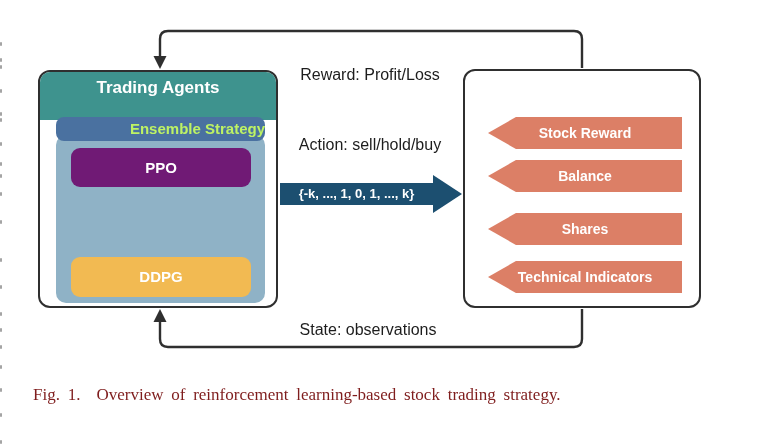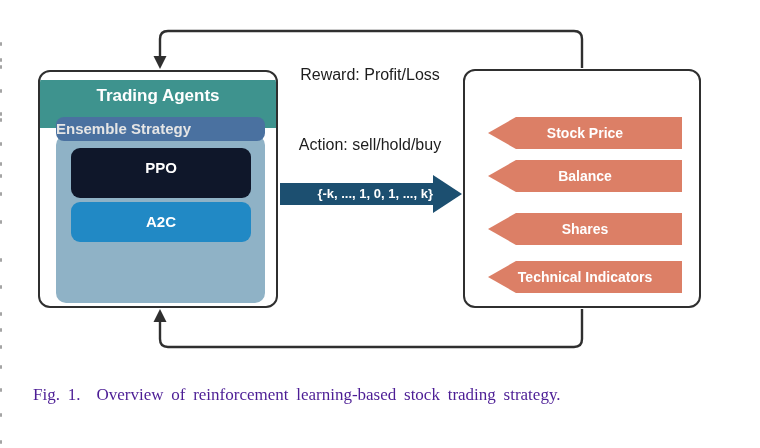--- a/index.html
+++ b/index.html
@@ -28,35 +28,35 @@
   .edge-mark{position:absolute;left:0;width:2px;height:4px;background:#4a4a4a;opacity:.5;border-radius:1px;}
 
   
   .big-box{
     position:absolute;background:#fff;border:2px solid var(--connector);
     border-radius:12px;overflow:hidden;z-index:2;
   }
   .agents-box{left:38px;top:70px;width:236px;height:234px;}
   .env-box{left:463px;top:69px;width:234px;height:235px;}
   .box-header{
-    position:absolute;left:0;top:8px;width:100%;height:48px;line-height:31px;
+    position:absolute;left:0;top:0;width:100%;height:48px;line-height:31px;
     text-align:center;color:#fff;font-size:17px;font-weight:700;
   }
   .agents-box .box-header{background:var(--agents-header);}
   .env-box .box-header{background:var(--env-header);}
 
   
   .ensemble-body{
     position:absolute;left:16px;top:63px;width:209px;height:168px;
     background:var(--ensemble-body);border-radius:10px;
   }
   .ensemble-header{
     position:absolute;left:16px;top:45px;width:209px;height:24px;line-height:24px;
     background:var(--ensemble-header);border-radius:8px;
-    text-align:left;color:#e5e5e5;font-size:15px;font-weight:700;z-index:3;
+    text-align:right;color:#bef264;font-size:15px;font-weight:700;z-index:3;
   }
   .algo-box{
     position:absolute;left:31px;width:180px;height:40px;line-height:40px;
     border-radius:9px;text-align:center;color:#fff;font-size:15px;font-weight:700;z-index:3;
   }
 
   
   .obs-tag{
     position:absolute;left:23px;width:194px;height:32px;line-height:32px;
     background:var(--env-tag);color:#fff;font-size:14px;font-weight:700;text-align:center;
@@ -65,32 +65,32 @@
 
   
   .flow-label{
     position:absolute;color:var(--label-text);font-size:16px;text-align:center;z-index:3;
   }
 
   
   .action-arrow{position:absolute;left:280px;top:175px;width:182px;height:38px;z-index:3;}
   .action-arrow .arrow-body{
     position:absolute;left:0;top:8px;width:153px;height:22px;line-height:22px;
-    background:var(--action-arrow);color:#fff;font-size:13px;font-weight:700;text-align:right;
+    background:var(--action-arrow);color:#fff;font-size:13px;font-weight:700;text-align:center;
   }
   .action-arrow .arrow-head{
     position:absolute;left:153px;top:0;width:0;height:0;
     border-left:29px solid var(--action-arrow);
     border-top:19px solid transparent;border-bottom:19px solid transparent;
   }
 
   
   .caption{
     position:absolute;left:33px;top:385px;width:700px;
-    font-family:"Liberation Serif",serif;font-size:17px;color:#4c1d95;
+    font-family:"Liberation Serif",serif;font-size:17px;color:#7f1d1d;
     word-spacing:3.5px;white-space:nowrap;
   }
   .caption .cap-tag{margin-right:16px;}
 </style>
 </head>
 <body>
 
 <div class="canvas">
 
   <div id="edge-marks">
@@ -122,35 +122,36 @@
     <path d="M 582 309 L 582 339 Q 582 347 574 347 L 168 347 Q 160 347 160 339 L 160 321"></path>
     <polygon points="153.5,322 166.5,322 160,309"></polygon>
   </svg>
 
   <div class="flow-label" style="left:270px;top:38px;width:200px;margin-top:28px;">Reward: Profit/Loss</div>
 
   <div class="big-box agents-box">
     <div class="box-header">Trading Agents</div>
     <div class="ensemble-body"></div>
     <div class="ensemble-header">Ensemble Strategy</div>
-    <div class="algo-box" style="top: 76px; height: 50px; line-height: 39px; background: #0f172a;">PPO</div>
-    <div class="algo-box" style="top: 130px; background: rgb(33, 137, 197);">A2C</div>
+    <div class="algo-box" style="top: 76px; height: 39px; line-height: 39px; background: #701a75;">PPO</div>
+    <div class="algo-box" style="top: 185px; background: rgb(242, 186, 82);">DDPG</div>
   </div>
 
   <div class="flow-label" style="left:270px;top:136px;width:200px;">Action: sell/hold/buy</div>
   <div class="action-arrow">
     <div class="arrow-body">{-k, ..., 1, 0, 1, ..., k}</div>
     <div class="arrow-head"></div>
   </div>
 
   <div class="big-box env-box">
-    <div class="obs-tag" style="top:46px;">Stock Price</div>
+    <div class="obs-tag" style="top:46px;">Stock Reward</div>
     <div class="obs-tag" style="top:89px;">Balance</div>
     <div class="obs-tag" style="top:190px;">Technical Indicators</div>
     <div class="obs-tag" style="top:142px;">Shares</div>
   </div>
 
+  <div class="flow-label" style="left:268px;top:321px;width:200px;">State: observations</div>
 
   <div class="caption">
     <span class="cap-tag">Fig. 1.</span><span>Overview of reinforcement learning-based stock trading strategy.</span>
   </div>
 
 </div>
 
 </body></html>

